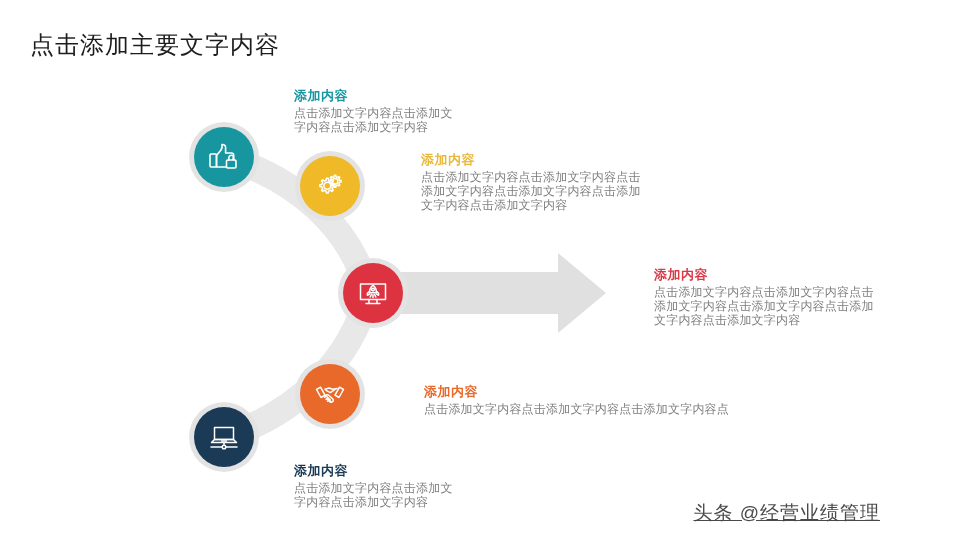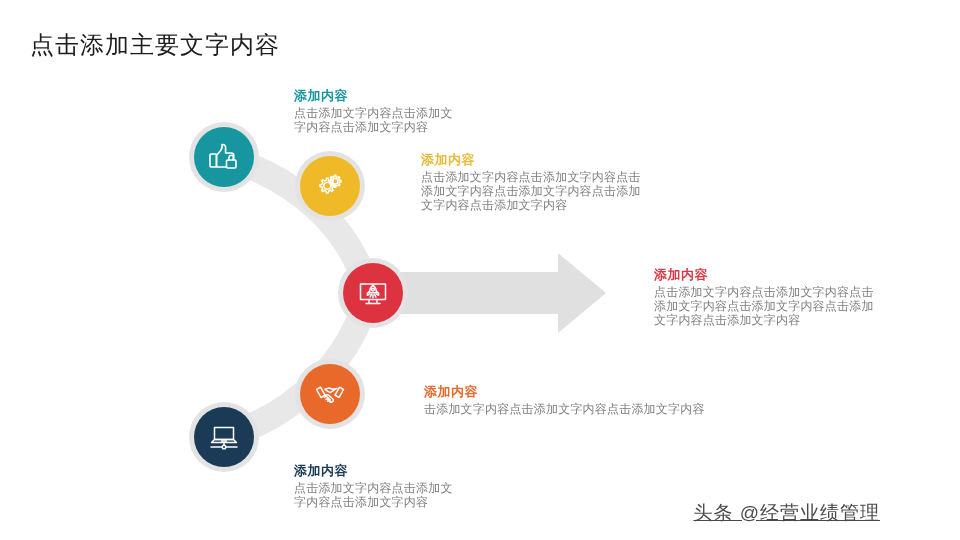--- a/index.html
+++ b/index.html
@@ -195,21 +195,21 @@
     <div class="body" style="color: rgb(124, 124, 124);">
       <div>点击添加文字内容点击添加文字内容点击</div>
       <div>添加文字内容点击添加文字内容点击添加</div>
       <div>文字内容点击添加文字内容</div>
     </div>
   </div>
 
   <div class="tblock" style="left:408px;top:383px;width:300px;">
     <div class="head" id="head4" style="color: rgb(232, 105, 42);">添加内容</div>
     <div class="body" style="color: rgb(124, 124, 124);">
-      <div>击添加文字内容点击添加文字内容点击添加文字内容</div>
+      <div>点击添加文字内容点击添加文字内容点击添加文字内容点</div>
     </div>
   </div>
 
   <div class="tblock" style="left:278px;top:462px;width:200px;">
     <div class="head" id="head5" style="color: rgb(27, 58, 85);">添加内容</div>
     <div class="body" style="color: rgb(124, 124, 124);">
       <div>点击添加文字内容点击添加文</div>
       <div>字内容点击添加文字内容</div>
     </div>
   </div>

